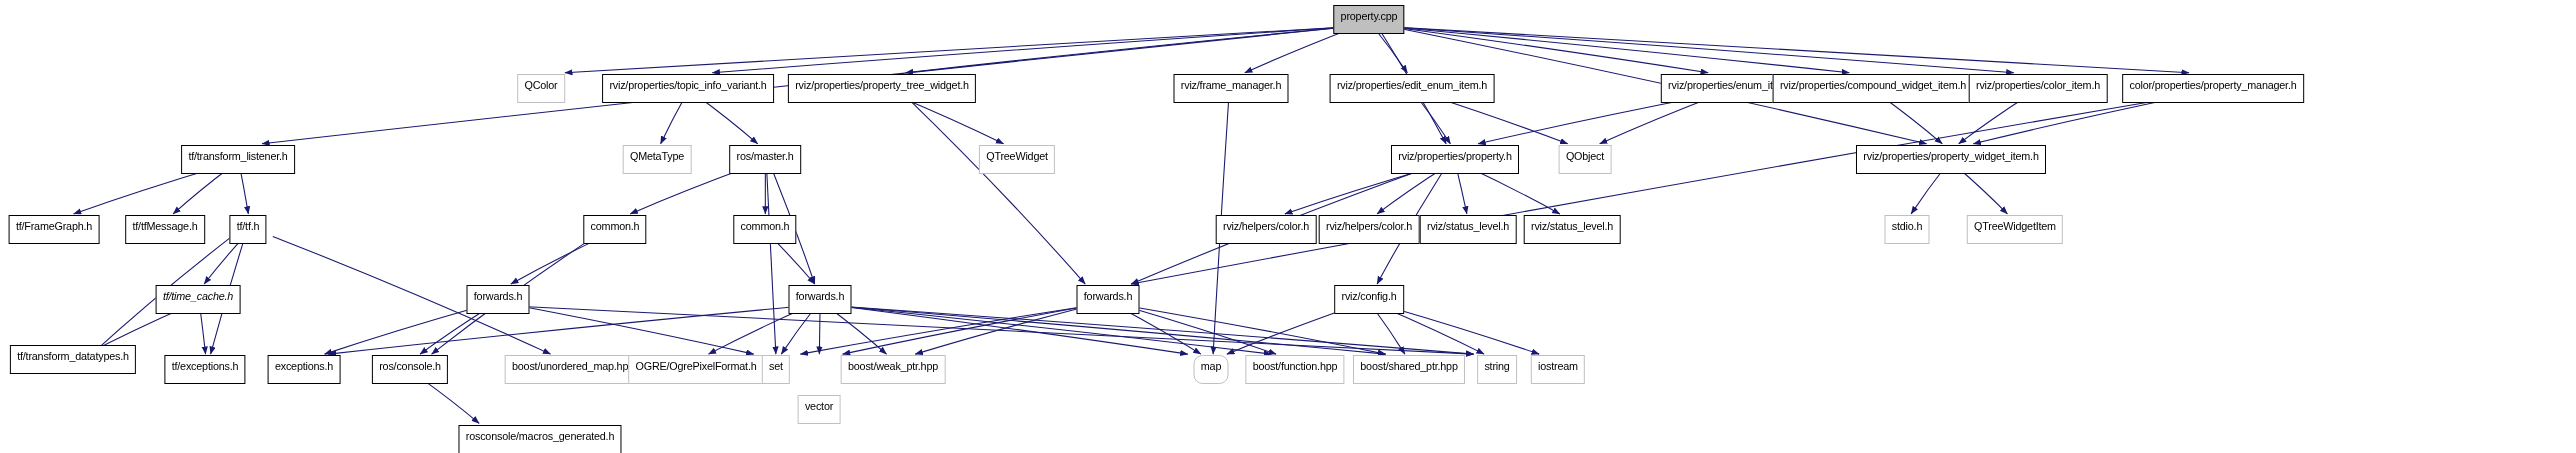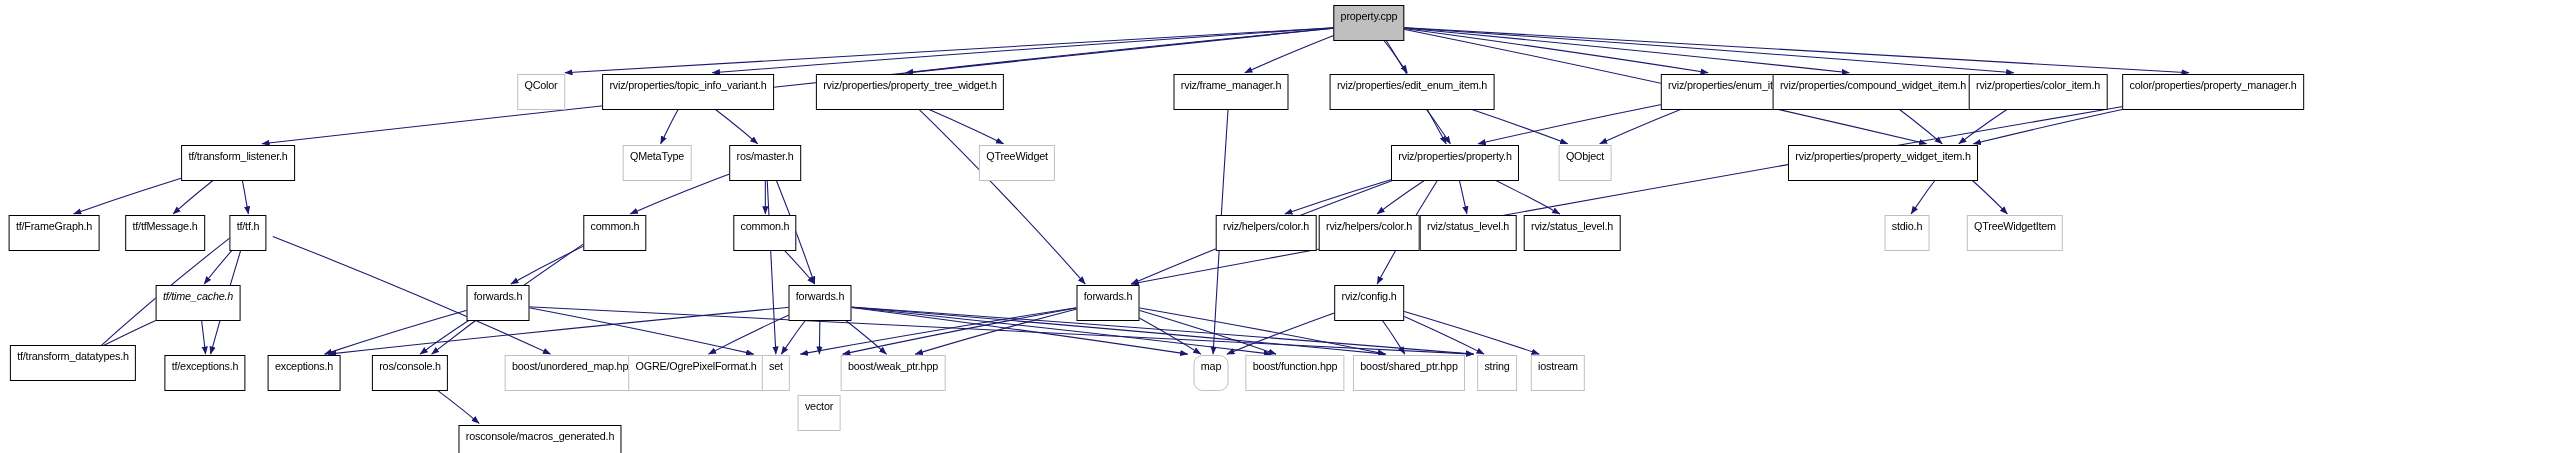--- a/index.html
+++ b/index.html
@@ -19,21 +19,21 @@
     position: absolute;
     left: 0;
     top: 0;
     z-index: 1;
   }
   .node {
     position: absolute;
     transform: translateX(-50%);
     z-index: 2;
     box-sizing: border-box;
-    height: 36px;
+    height: 29px;
     line-height: 14.4px;
     padding: 2.7px 6.3px;
     font-size: 10.8px;
     letter-spacing: -0.2px;
     white-space: nowrap;
     color: #000000;
     background: #ffffff;
     border: 0.9px solid #000000;
   }
   .node.external {
@@ -127,34 +127,34 @@
         <path d="M2434,106 Q1815.5,211 1257,316" fill="none" stroke="#191970" stroke-width="1.2" marker-end="url(#arrow)"></path>
         <path d="M2163.2,185 Q2142.464,211.5 2124.8,238" fill="none" stroke="#191970" stroke-width="1.2" marker-end="url(#arrow)"></path>
         <path d="M2175.1,185 Q2205.772,211.5 2231.9,238" fill="none" stroke="#191970" stroke-width="1.2" marker-end="url(#arrow)"></path>
         <path d="M464.4,419 Q500.688,445 531.6,471" fill="none" stroke="#191970" stroke-width="1.2" marker-end="url(#arrow)"></path>
       </g>
   </svg>
   <div id="node-layer">
       <div class="node root" style="left: 1369px; top: 5.4px;">property.cpp</div>
       <div class="node external" style="left: 541px; top: 74px;">QColor</div>
       <div class="node" style="left: 688px; top: 74px;">rviz/properties/topic_info_variant.h</div>
-      <div class="node" style="left: 910px; top: 74px;">rviz/properties/property_tree_widget.h</div>
+      <div class="node" style="left: 882px; top: 74px;">rviz/properties/property_tree_widget.h</div>
       <div class="node" style="left: 1231px; top: 74px;">rviz/frame_manager.h</div>
       <div class="node" style="left: 1412px; top: 74px;">rviz/properties/edit_enum_item.h</div>
       <div class="node" style="left: 1732px; top: 74px;">rviz/properties/enum_item.h</div>
       <div class="node" style="left: 1873px; top: 74px;">rviz/properties/compound_widget_item.h</div>
       <div class="node" style="left: 2038px; top: 74px;">rviz/properties/color_item.h</div>
       <div class="node" style="left: 2213px; top: 74px;">color/properties/property_manager.h</div>
       <div class="node" style="left: 238px; top: 145px;">tf/transform_listener.h</div>
       <div class="node external" style="left: 657px; top: 145px;">QMetaType</div>
       <div class="node" style="left: 765px; top: 145px;">ros/master.h</div>
       <div class="node external" style="left: 1017px; top: 145px;">QTreeWidget</div>
       <div class="node" style="left: 1455px; top: 145px;">rviz/properties/property.h</div>
       <div class="node external" style="left: 1585px; top: 145px;">QObject</div>
-      <div class="node" style="left: 1883px; top: 145px;">rviz/properties/property_widget_item.h</div>
+      <div class="node" style="left: 1951px; top: 145px;">rviz/properties/property_widget_item.h</div>
       <div class="node" style="left: 54px; top: 215px;">tf/FrameGraph.h</div>
       <div class="node" style="left: 165px; top: 215px;">tf/tfMessage.h</div>
       <div class="node" style="left: 248px; top: 215px;">tf/tf.h</div>
       <div class="node" style="left: 615px; top: 215px;">common.h</div>
       <div class="node" style="left: 765px; top: 215px;">common.h</div>
       <div class="node" style="left: 1266px; top: 215px;">rviz/helpers/color.h</div>
       <div class="node" style="left: 1369px; top: 215px;">rviz/helpers/color.h</div>
       <div class="node" style="left: 1468px; top: 215px;">rviz/status_level.h</div>
       <div class="node" style="left: 1572px; top: 215px;">rviz/status_level.h</div>
       <div class="node external" style="left: 1907px; top: 215px;">stdio.h</div>

